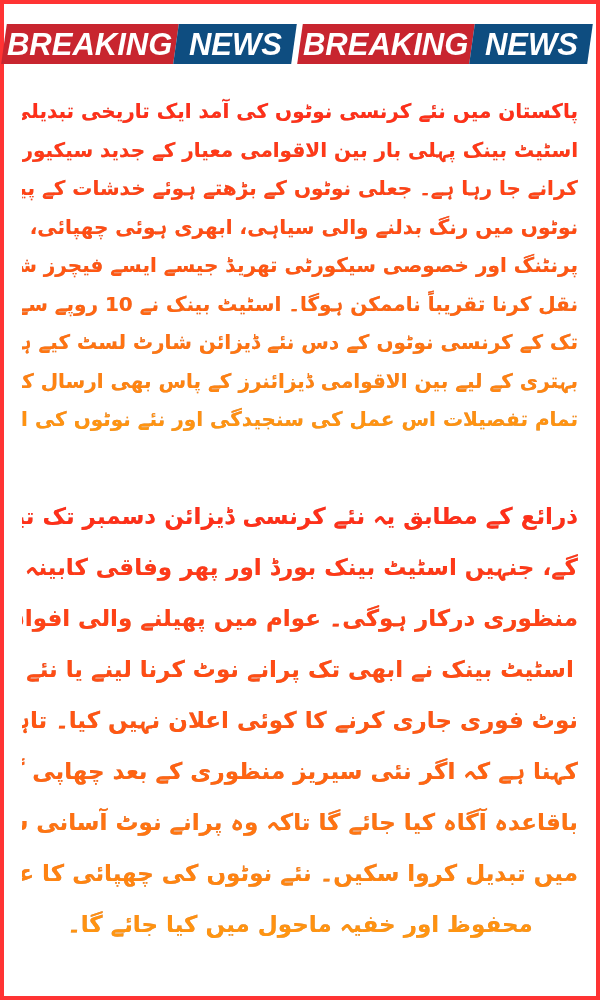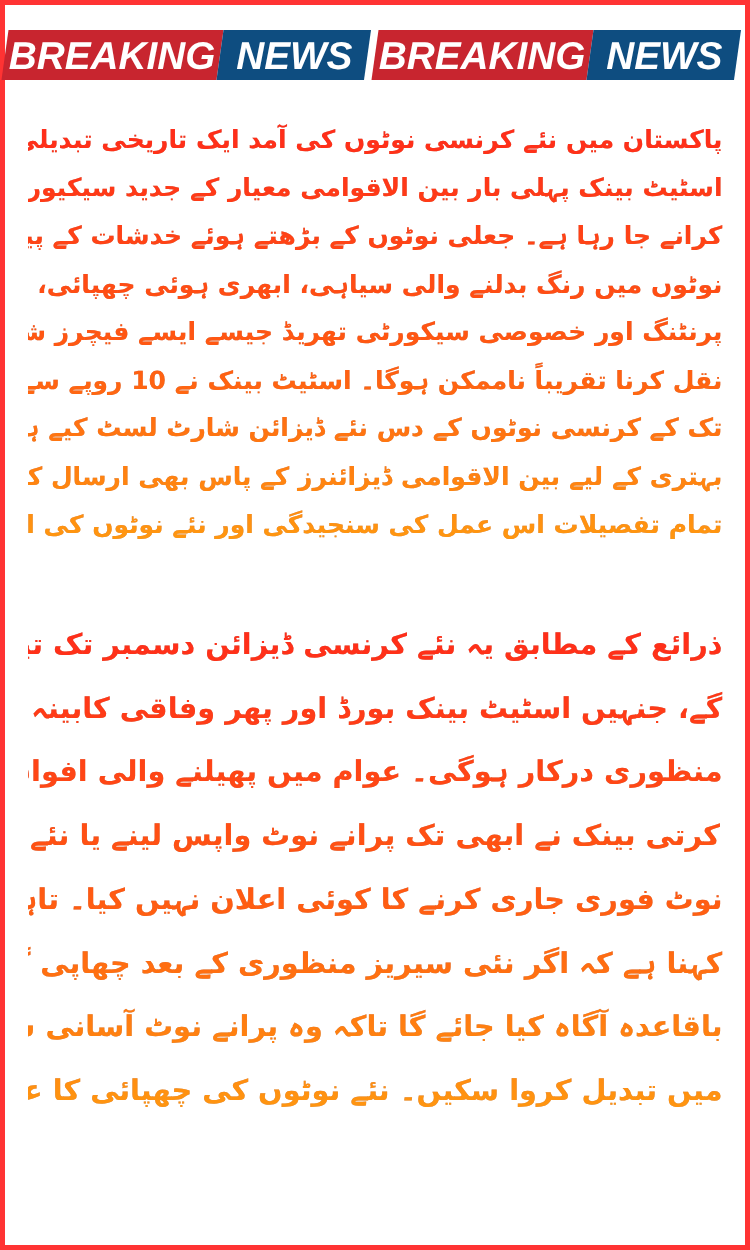--- a/index.html
+++ b/index.html
@@ -89,19 +89,20 @@
     <span class="line">پرنٹنگ اور خصوصی سیکورٹی تھریڈ جیسے ایسے فیچرز شامل کیے جائیں گے جن کی</span>
     <span class="line">نقل کرنا تقریباً ناممکن ہوگا۔ اسٹیٹ بینک نے 10 روپے سے 5000 روپے</span>
     <span class="line">تک کے کرنسی نوٹوں کے دس نئے ڈیزائن شارٹ لسٹ کیے ہیں جنہیں مزید</span>
     <span class="line">بہتری کے لیے بین الاقوامی ڈیزائنرز کے پاس بھی ارسال کر دیا گیا ہے۔ یہ</span>
     <span class="line">تمام تفصیلات اس عمل کی سنجیدگی اور نئے نوٹوں کی اہمیت کو واضح کرتی ہیں۔</span>
   </p>
   <p class="para para2">
     <span class="line">ذرائع کے مطابق یہ نئے کرنسی ڈیزائن دسمبر تک تیار ہو جائیں</span>
     <span class="line">گے، جنہیں اسٹیٹ بینک بورڈ اور پھر وفاقی کابینہ کی حتمی</span>
     <span class="line">منظوری درکار ہوگی۔ عوام میں پھیلنے والی افواہوں کے برعکس،</span>
-    <span class="line">کرتی بینک نے ابھی تک پرانے نوٹ واپس لینے یا نئے</span>
+    <span class="line">اسٹیٹ بینک نے ابھی تک پرانے نوٹ کرنا لینے یا نئے</span>
     <span class="line">نوٹ فوری جاری کرنے کا کوئی اعلان نہیں کیا۔ تاہم ماہرین کا</span>
     <span class="line">کہنا ہے کہ اگر نئی سیریز منظوری کے بعد چھاپی گئی، تو عوام کو</span>
     <span class="line">باقاعدہ آگاہ کیا جائے گا تاکہ وہ پرانے نوٹ آسانی سے بینکوں</span>
     <span class="line">میں تبدیل کروا سکیں۔ نئے نوٹوں کی چھپائی کا عمل بھی نہایت</span>
+    <span class="line">محفوظ اور خفیہ ماحول میں کیا جائے گا۔</span>
   </p>
 </div>
 
 </body></html>

